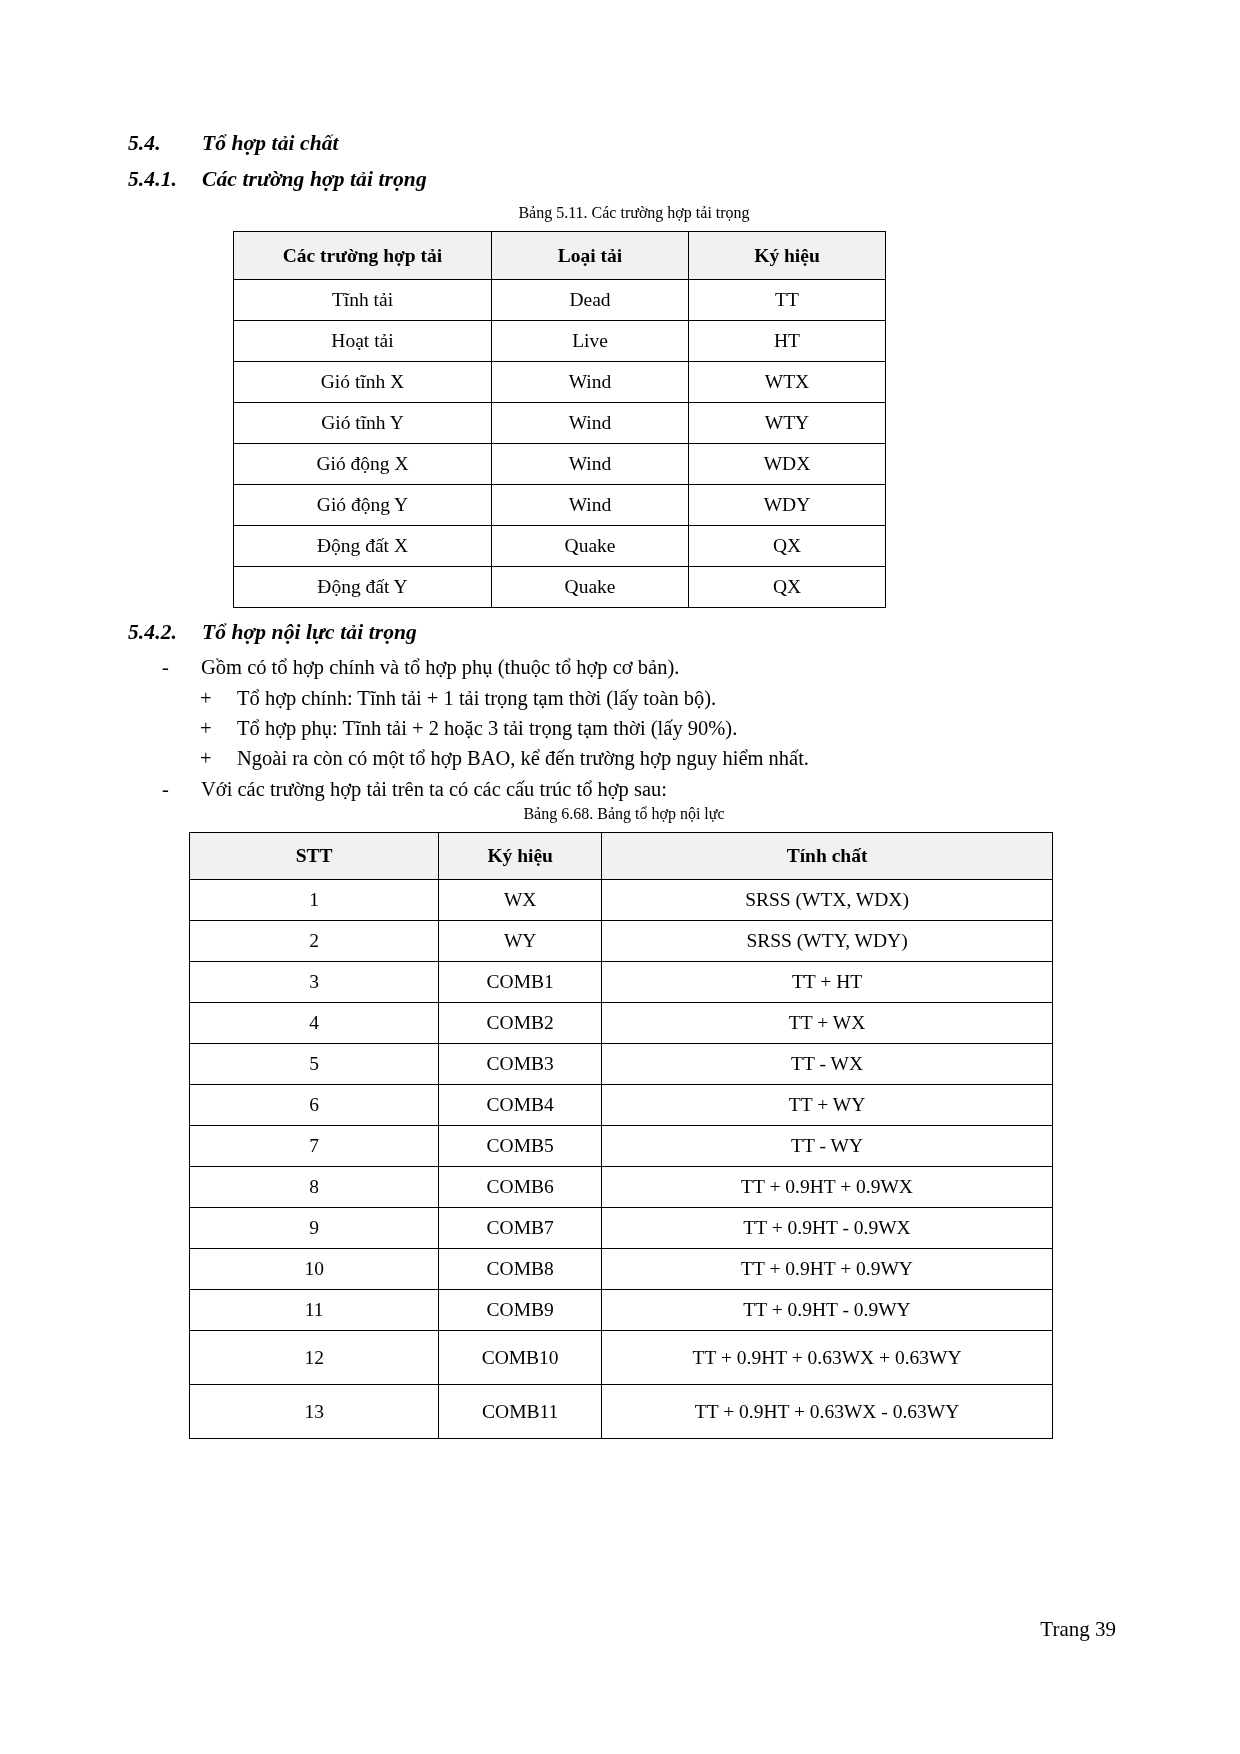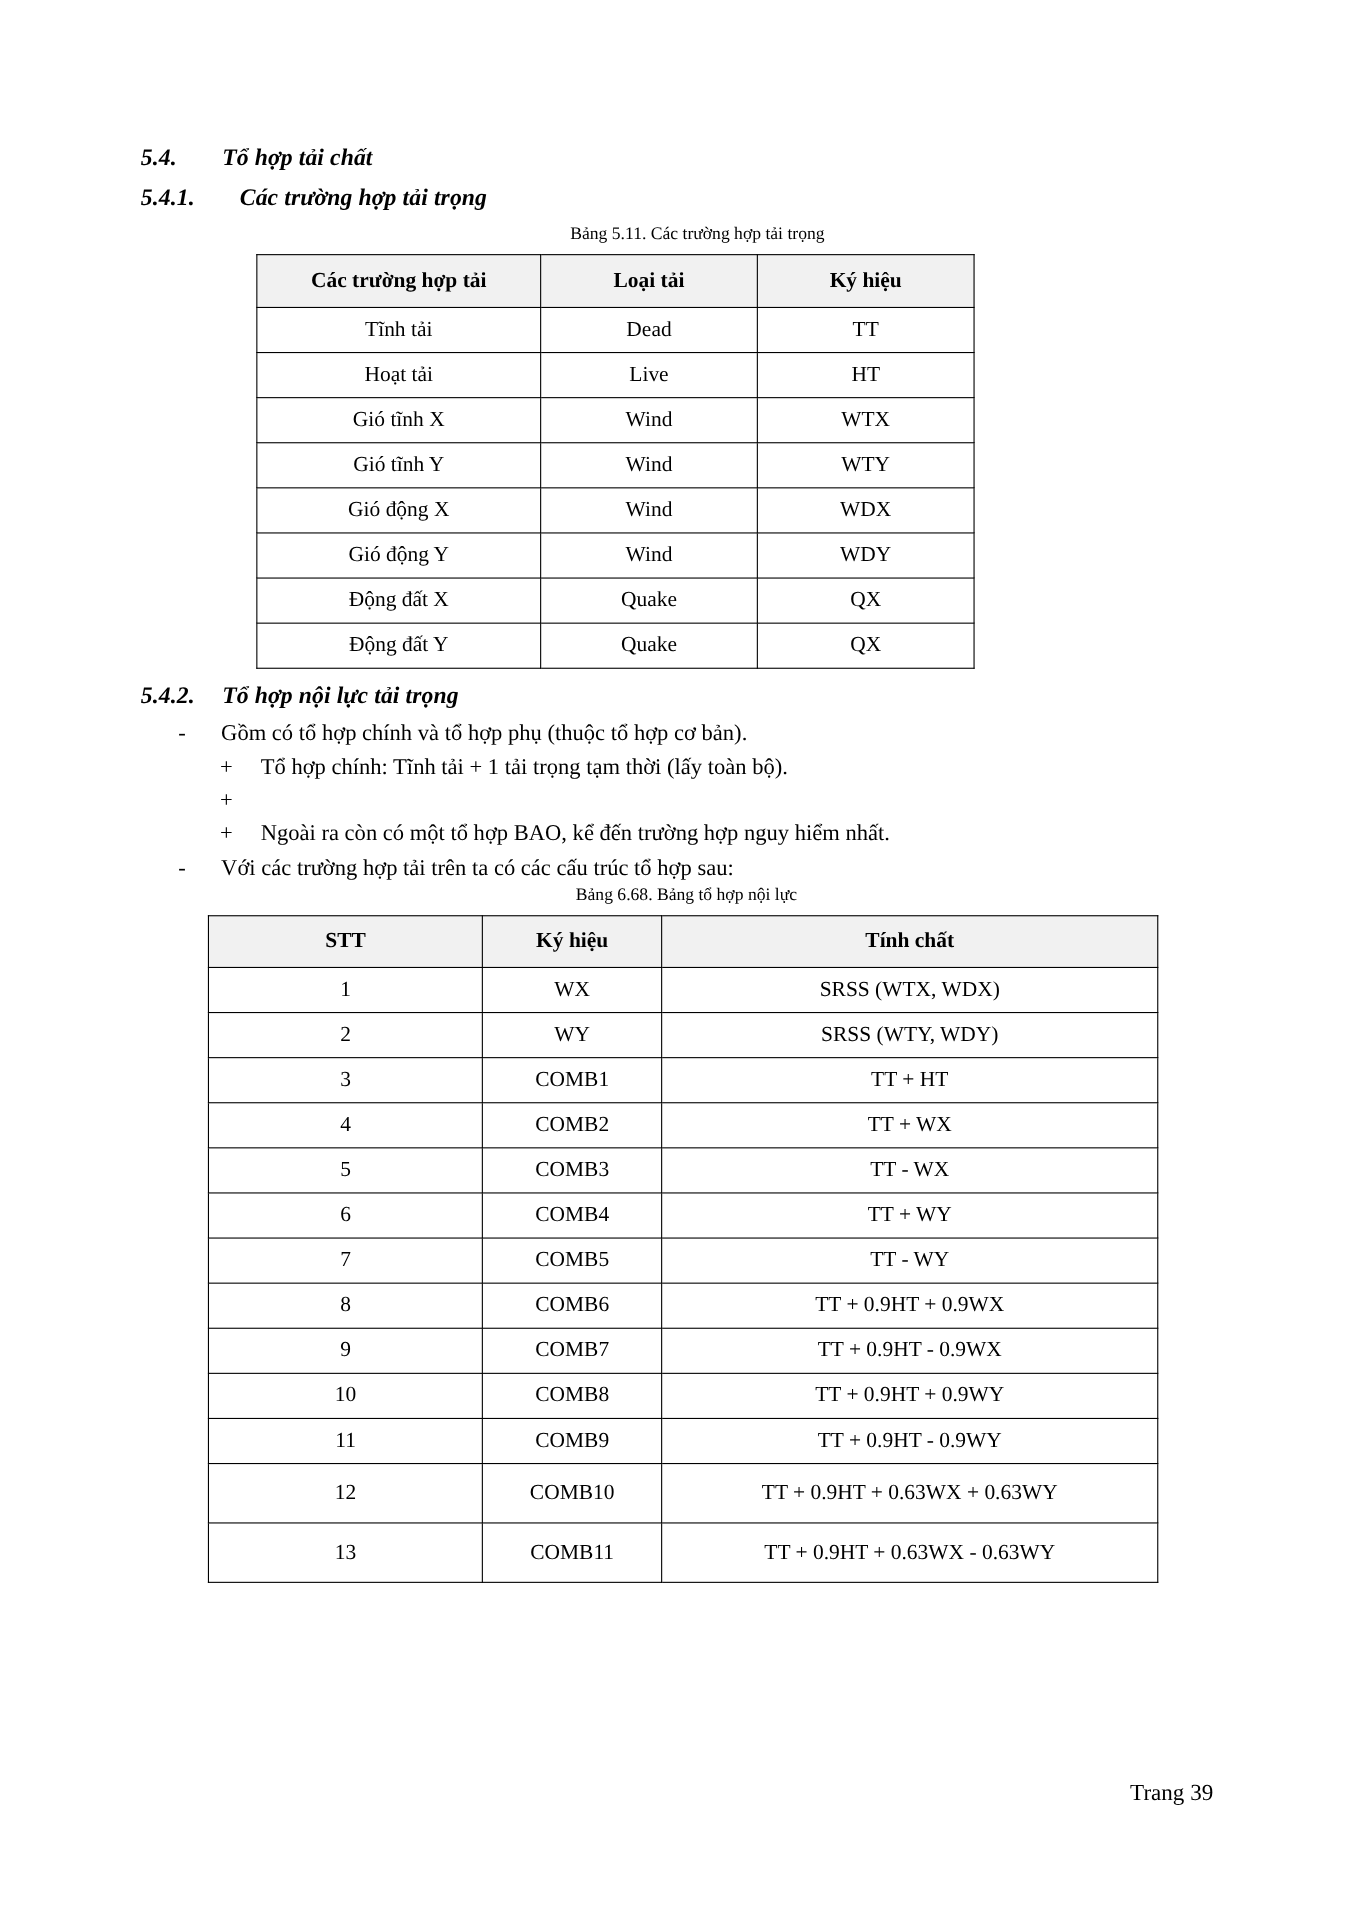--- a/index.html
+++ b/index.html
@@ -38,21 +38,21 @@
     min-width: 74px;
     flex: 0 0 auto;
   }
   .heading.sub .num {
     min-width: 74px;
   }
   .heading .txt {
     flex: 1 1 auto;
   }
   .h-5-4 { margin-bottom: 8px; }
-  .h-5-4-1 { margin-bottom: 10px; gap: 16px; }
+  .h-5-4-1 { margin-bottom: 10px; }
   .h-5-4-2 { margin-top: 11px; margin-bottom: 6px; }
 
   
   .caption {
     text-align: center;
     font-size: 16px;
     line-height: 1.3;
     margin: 0 0 7px 0;
   }
   .cap1 { padding-left: 20px; }
@@ -118,21 +118,21 @@
   .li .body { flex: 1 1 auto; }
 
   .li.dash { padding-left: 34px; }
   .li.dash .marker { width: 39px; }
   .li.plus { padding-left: 72px; }
   .li.plus .marker { width: 37px; font-size: 20.5px; }
 
   
   .footer {
     position: absolute;
-    right: 137px;
+    right: 124px;
     bottom: 112px;
     font-size: 21px;
   }
 </style>
 </head>
 <body>
 
 <div class="page">
 
   <h2 class="heading h-5-4">
@@ -213,20 +213,21 @@
     <div class="li dash">
       <span class="marker">-</span>
       <span class="body">Gồm có tổ hợp chính và tổ hợp phụ (thuộc tổ hợp cơ bản).</span>
     </div>
     <div class="li plus">
       <span class="marker">+</span>
       <span class="body">Tổ hợp chính: Tĩnh tải + 1 tải trọng tạm thời (lấy toàn bộ).</span>
     </div>
     <div class="li plus">
       <span class="marker">+</span>
+      <span class="body">Tổ hợp phụ: Tĩnh tải + 2 hoặc 3 tải trọng tạm thời (lấy 90%).</span>
     </div>
     <div class="li plus">
       <span class="marker">+</span>
       <span class="body">Ngoài ra còn có một tổ hợp BAO, kể đến trường hợp nguy hiểm nhất.</span>
     </div>
     <div class="li dash">
       <span class="marker">-</span>
       <span class="body">Với các trường hợp tải trên ta có các cấu trúc tổ hợp sau:</span>
     </div>
   </div>

